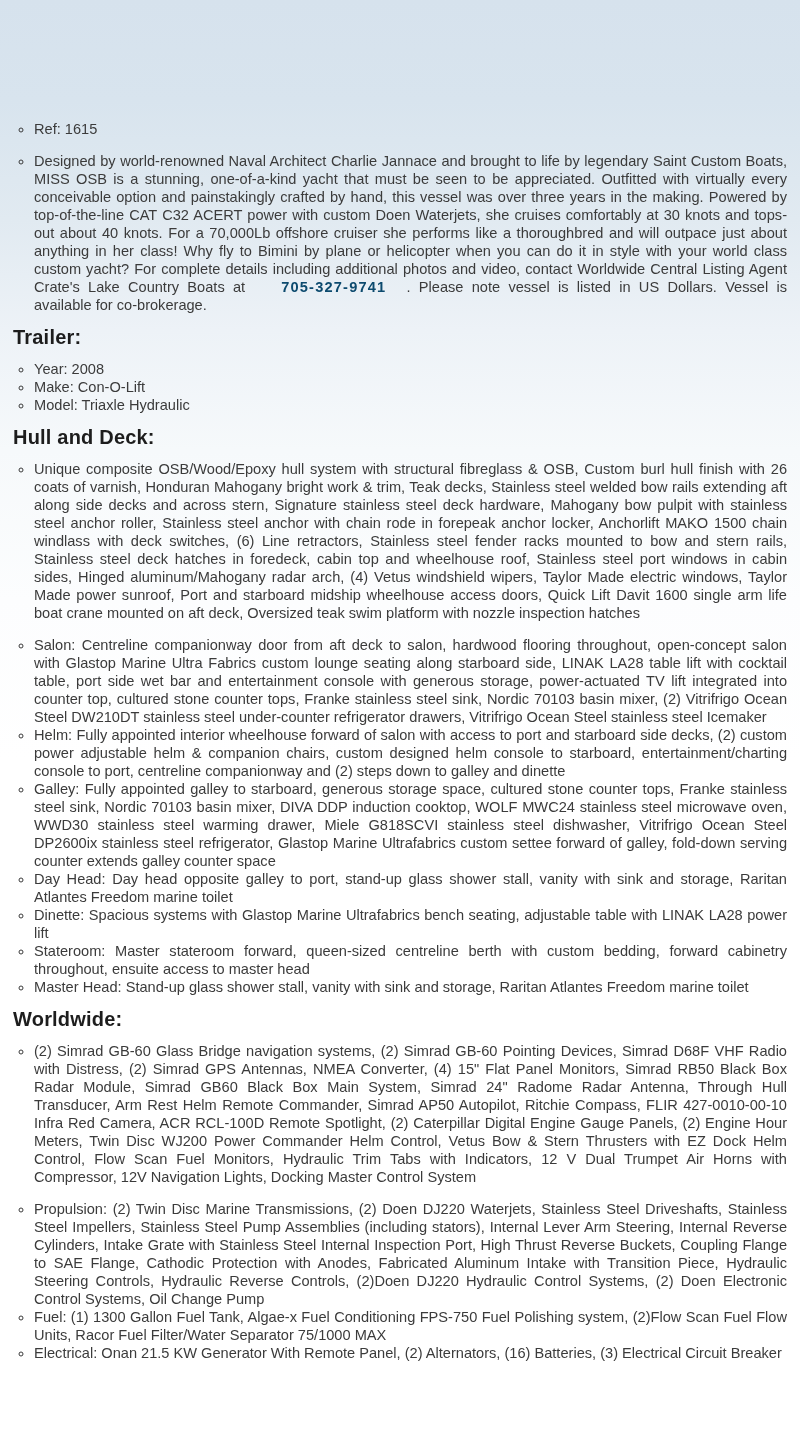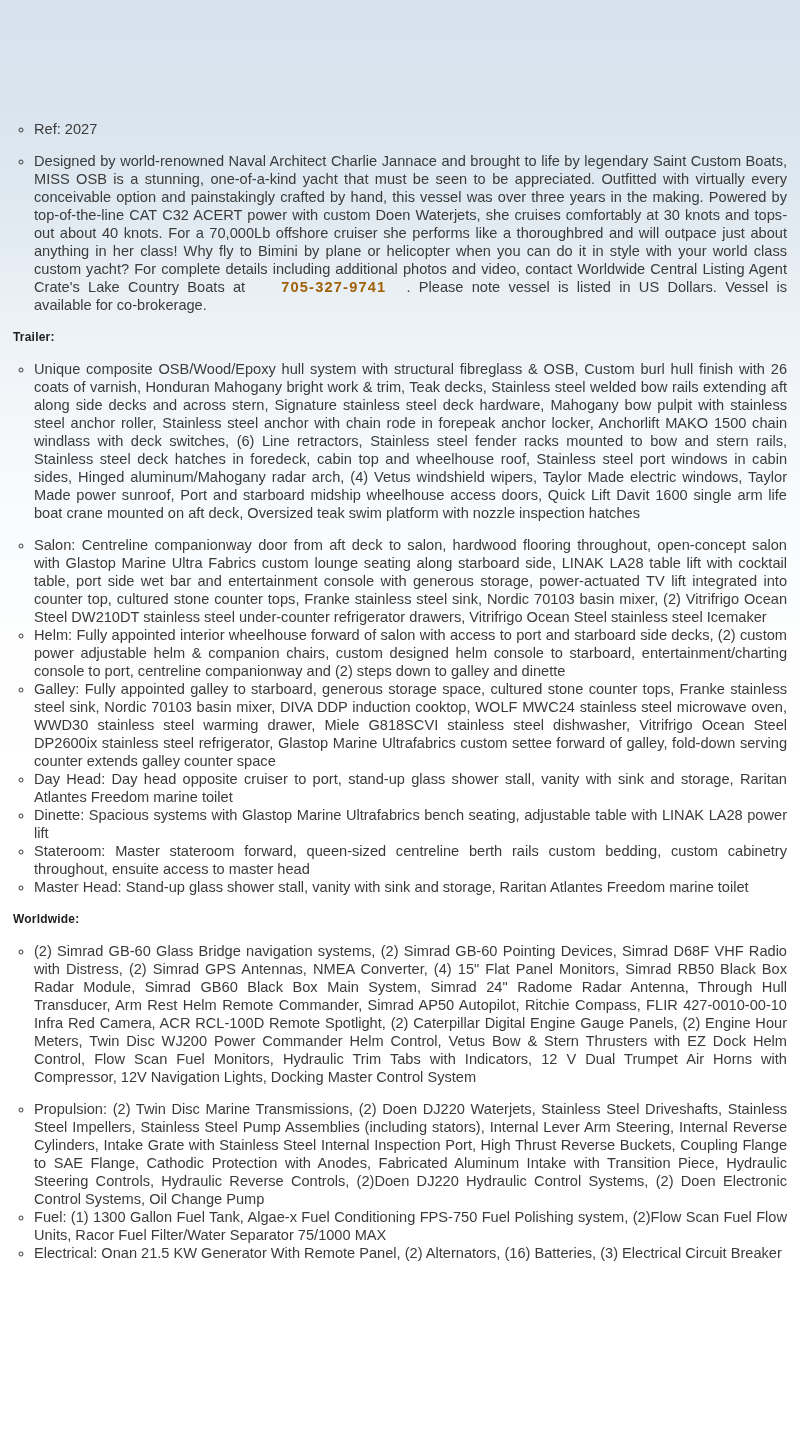--- a/index.html
+++ b/index.html
@@ -28,68 +28,74 @@
   ul.blist {
     margin: 14px 0;
     padding: 0 0 0 21px;
     list-style-type: circle;
   }
   ul.blist li {
     margin: 0;
     padding: 0;
   }
   h3.heading {
-    font-size: 12px;
+    font-size: 20px;
     line-height: 18px;
     font-weight: 700;
     color: #1d1d1d;
     margin: 14px 0;
     text-align: left;
     letter-spacing: 0.2px;
   }
   .phone {
     font-weight: 700;
-    color: #a16207;
+    color: #0c4a6e;
     letter-spacing: 1.2px;
     white-space: nowrap;
     margin: 0 20px 0 36px;
   }
 </style>
 </head>
 <body>
 
 <div class="page">
 
   <ul class="blist">
-    <li>Ref: 2027</li>
+    <li>Ref: 1615</li>
   </ul>
 
   <ul class="blist">
     <li><span>Designed by world-renowned Naval Architect Charlie Jannace and brought to life by legendary Saint Custom Boats, MISS OSB is a stunning, one-of-a-kind yacht that must be seen to be appreciated. Outfitted with virtually every conceivable option and painstakingly crafted by hand, this vessel was over three years in the making. Powered by top-of-the-line CAT C32 ACERT power with custom Doen Waterjets, she cruises comfortably at 30 knots and tops-out about 40 knots. For a 70,000Lb offshore cruiser she performs like a thoroughbred and will outpace just about anything in her class! Why fly to Bimini by plane or helicopter when you can do it in style with your world class custom yacht? For complete details including additional photos and video, contact Worldwide Central Listing Agent Crate's Lake Country Boats at</span><span class="phone">705-327-9741</span><span>. Please note vessel is listed in US Dollars. Vessel is available for co-brokerage.</span></li>
   </ul>
 
   <div id="sections">
   <section class="section">
     <h3 class="heading">Trailer:</h3>
+    <ul class="blist">
+          <li>Year: 2008</li>
+          <li>Make: Con-O-Lift</li>
+          <li>Model: Triaxle Hydraulic</li>
+        </ul>
   </section>
 
   <section class="section">
+    <h3 class="heading">Hull and Deck:</h3>
     <ul class="blist">
           <li>Unique composite OSB/Wood/Epoxy hull system with structural fibreglass &amp; OSB, Custom burl hull finish with 26 coats of varnish, Honduran Mahogany bright work &amp; trim, Teak decks, Stainless steel welded bow rails extending aft along side decks and across stern, Signature stainless steel deck hardware, Mahogany bow pulpit with stainless steel anchor roller, Stainless steel anchor with chain rode in forepeak anchor locker, Anchorlift MAKO 1500 chain windlass with deck switches, (6) Line retractors, Stainless steel fender racks mounted to bow and stern rails, Stainless steel deck hatches in foredeck, cabin top and wheelhouse roof, Stainless steel port windows in cabin sides, Hinged aluminum/Mahogany radar arch, (4) Vetus windshield wipers, Taylor Made electric windows, Taylor Made power sunroof, Port and starboard midship wheelhouse access doors, Quick Lift Davit 1600 single arm life boat crane mounted on aft deck, Oversized teak swim platform with nozzle inspection hatches</li>
         </ul>
   </section>
 
   <section class="section">
     <ul class="blist">
           <li>Salon: Centreline companionway door from aft deck to salon, hardwood flooring throughout, open-concept salon with Glastop Marine Ultra Fabrics custom lounge seating along starboard side, LINAK LA28 table lift with cocktail table, port side wet bar and entertainment console with generous storage, power-actuated TV lift integrated into counter top, cultured stone counter tops, Franke stainless steel sink, Nordic 70103 basin mixer, (2) Vitrifrigo Ocean Steel DW210DT stainless steel under-counter refrigerator drawers, Vitrifrigo Ocean Steel stainless steel Icemaker</li>
           <li>Helm: Fully appointed interior wheelhouse forward of salon with access to port and starboard side decks, (2) custom power adjustable helm &amp; companion chairs, custom designed helm console to starboard, entertainment/charting console to port, centreline companionway and (2) steps down to galley and dinette</li>
           <li>Galley: Fully appointed galley to starboard, generous storage space, cultured stone counter tops, Franke stainless steel sink, Nordic 70103 basin mixer, DIVA DDP induction cooktop, WOLF MWC24 stainless steel microwave oven, WWD30 stainless steel warming drawer, Miele G818SCVI stainless steel dishwasher, Vitrifrigo Ocean Steel DP2600ix stainless steel refrigerator, Glastop Marine Ultrafabrics custom settee forward of galley, fold-down serving counter extends galley counter space</li>
-          <li>Day Head: Day head opposite cruiser to port, stand-up glass shower stall, vanity with sink and storage, Raritan Atlantes Freedom marine toilet</li>
+          <li>Day Head: Day head opposite galley to port, stand-up glass shower stall, vanity with sink and storage, Raritan Atlantes Freedom marine toilet</li>
           <li>Dinette: Spacious systems with Glastop Marine Ultrafabrics bench seating, adjustable table with LINAK LA28 power lift</li>
-          <li>Stateroom: Master stateroom forward, queen-sized centreline berth rails custom bedding, custom cabinetry throughout, ensuite access to master head</li>
+          <li>Stateroom: Master stateroom forward, queen-sized centreline berth with custom bedding, forward cabinetry throughout, ensuite access to master head</li>
           <li>Master Head: Stand-up glass shower stall, vanity with sink and storage, Raritan Atlantes Freedom marine toilet</li>
         </ul>
   </section>
 
   <section class="section">
     <h3 class="heading">Worldwide:</h3>
     <ul class="blist">
           <li>(2) Simrad GB-60 Glass Bridge navigation systems, (2) Simrad GB-60 Pointing Devices, Simrad D68F VHF Radio with Distress, (2) Simrad GPS Antennas, NMEA Converter, (4) 15" Flat Panel Monitors, Simrad RB50 Black Box Radar Module, Simrad GB60 Black Box Main System, Simrad 24" Radome Radar Antenna, Through Hull Transducer, Arm Rest Helm Remote Commander, Simrad AP50 Autopilot, Ritchie Compass, FLIR 427-0010-00-10 Infra Red Camera, ACR RCL-100D Remote Spotlight, (2) Caterpillar Digital Engine Gauge Panels, (2) Engine Hour Meters, Twin Disc WJ200 Power Commander Helm Control, Vetus Bow &amp; Stern Thrusters with EZ Dock Helm Control, Flow Scan Fuel Monitors, Hydraulic Trim Tabs with Indicators, 12 V Dual Trumpet Air Horns with Compressor, 12V Navigation Lights, Docking Master Control System</li>
         </ul>
   </section>

